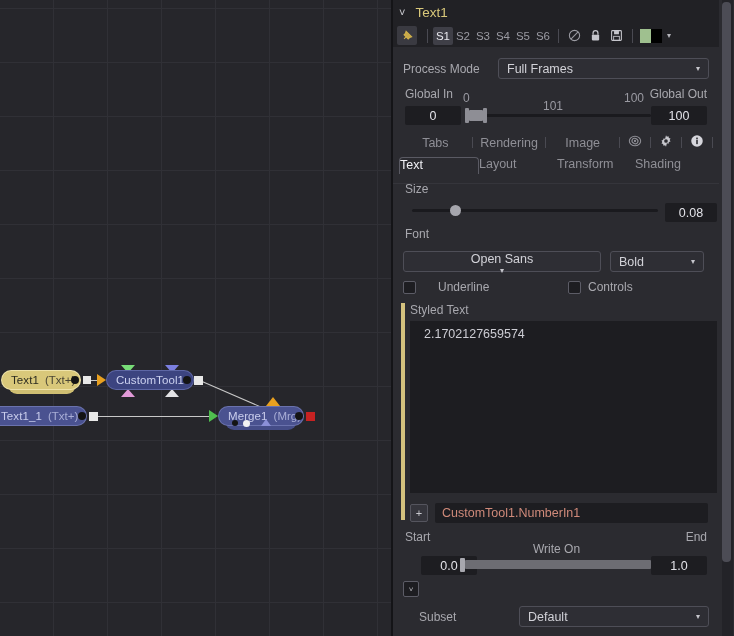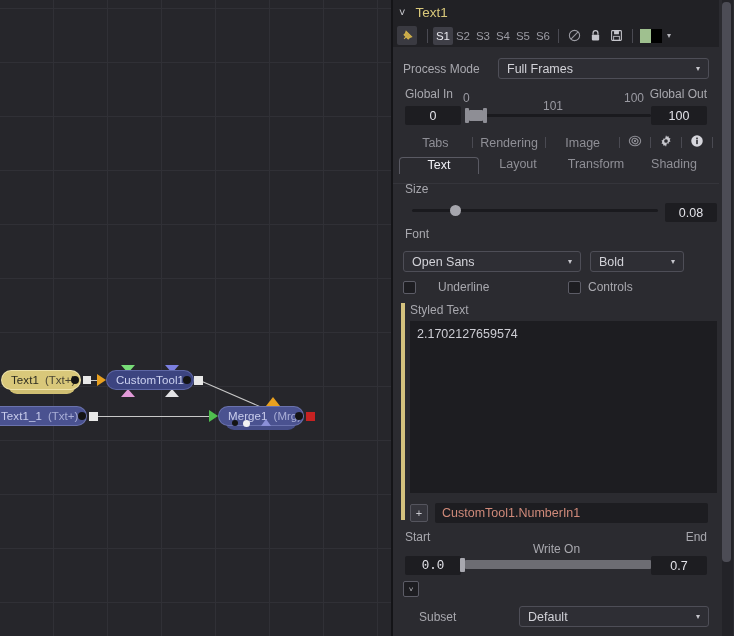--- a/index.html
+++ b/index.html
@@ -90,26 +90,26 @@
 
   .track{height:3px;background:#1a1a1e;border-radius:2px;position:relative;}
   .track2{height:9px;background:#6d6d73;border-radius:1px;position:relative;}
   .handle{position:absolute;background:#8e8e95;border-radius:1px;}
   .knob{position:absolute;width:11px;height:11px;border-radius:50%;background:#a6a6ad;top:-4px;}
 
   .tabsrow{display:flex;align-items:center;height:19px;}
   .tabsrow .t{flex:1;text-align:center;color:#8f8f96;font-size:12.5px;}
   .tabsrow .vd{width:1px;height:11px;background:#4a4a52;}
   .tab2{display:flex;align-items:flex-end;height:22px;}
-  .tab2 .t{flex:1;text-align:center;color:#8f8f96;font-size:12.5px;padding-bottom:3px;}
+  .tab2 .t{flex:1;text-align:left;color:#8f8f96;font-size:12.5px;padding-bottom:3px;}
   .tab2 .t.on{color:#f0f0f5;border:1px solid #5a5a63;border-bottom:none;border-radius:4px 4px 0 0;background:#2b2b30;padding-bottom:2px;}
 
   .cbk{width:11px;height:11px;background:#1d1d21;border:1px solid #5c5c66;border-radius:2px;display:inline-block;}
 
-  .txtarea{background:#1d1d21;color:#cdcdd4;font-size:12.5px;padding:6px 7px;box-sizing:border-box;}
+  .txtarea{background:#1d1d21;color:#cdcdd4;font-size:12.5px;padding:6px 14px;box-sizing:border-box;}
 
   .accent{position:absolute;width:4px;background:#d4c27e;}
 
   .expr{height:20px;background:#1d1d21;border-radius:2px;display:flex;align-items:center;
     padding-left:7px;color:#d08a7a;font-size:12.5px;}
   .plusbtn{width:16px;height:16px;background:#35353c;border:1px solid #55555e;border-radius:2px;
     display:flex;align-items:center;justify-content:center;color:#c8c8ce;font-size:11px;}
 
   .ifc-btn{width:14px;height:14px;background:#1d1d21;border:1px solid #5c5c66;border-radius:2px;
     display:flex;align-items:center;justify-content:center;color:#b9b9bf;font-size:8px;}
@@ -293,21 +293,21 @@
         <div class="track" style="position:absolute;left:19px;top:30px;width:246px;">
           <div class="knob" style="left:38px;"></div>
         </div>
         <div class="numbox" style="position:absolute;left:272px;top:24px;width:52px;">0.08</div>
       </div>
 
       <div style="position:relative;height:24px;">
         <span class="lbl" style="position:absolute;left:12px;top:0;">Font</span>
       </div>
       <div class="row" style="gap:9px;">
-        <div class="sel" style="width:178px;">
+        <div class="sel" style="width:198px;flex-direction:column;">
           <span>Open Sans</span>
           <span class="cv">▾</span>
         </div>
         <div class="sel" style="width:94px;">
           <span>Bold</span>
           <span class="cv">▾</span>
         </div>
       </div>
 
       <div class="row" style="margin-top:8px;">
@@ -326,26 +326,26 @@
       <div style="position:relative;height:26px;margin-top:206px;padding-left:17px;padding-right:11px;display:flex;align-items:center;gap:7px;">
         <div class="accent" style="left:8px;top:-6px;height:26px;"></div>
         <div class="plusbtn">+</div>
         <div class="expr" style="flex:1;">CustomTool1.NumberIn1</div>
       </div>
 
       <div style="position:relative;height:48px;margin-top:4px;">
         <span class="lbl" style="position:absolute;left:12px;top:0;">Start</span>
         <span class="lbl" style="position:absolute;left:140px;top:12px;">Write On</span>
         <span class="lbl" style="position:absolute;right:12px;top:0;">End</span>
-        <div class="numbox" style="position:absolute;left:12px;top:26px;width:56px;font-family:Liberation Mono, monospace;">0.0</div>
+        <div class="numbox" style="position:absolute;left:28px;top:26px;width:56px;">0.0</div>
         <div class="track2" style="position:absolute;left:72px;top:30px;width:186px;">
           <div class="handle" style="left:-5px;top:-2px;width:5px;height:14px;background:#a8a8af;"></div>
           <div class="handle" style="left:186px;top:-2px;width:5px;height:14px;background:#a8a8af;"></div>
         </div>
-        <div class="numbox" style="position:absolute;right:12px;top:26px;width:56px;">0.7</div>
+        <div class="numbox" style="position:absolute;right:12px;top:26px;width:56px;">1.0</div>
       </div>
 
       <div class="row" style="margin-top:3px;gap:8px;">
         <span class="ifc-btn">˅</span>
       </div>
 
       <div class="row" style="margin-top:9px;padding-left:26px;">
         <span class="lbl" style="width:100px;">Subset</span>
         <div class="sel" style="flex:1;margin-right:0;">
           <span>Default</span>

